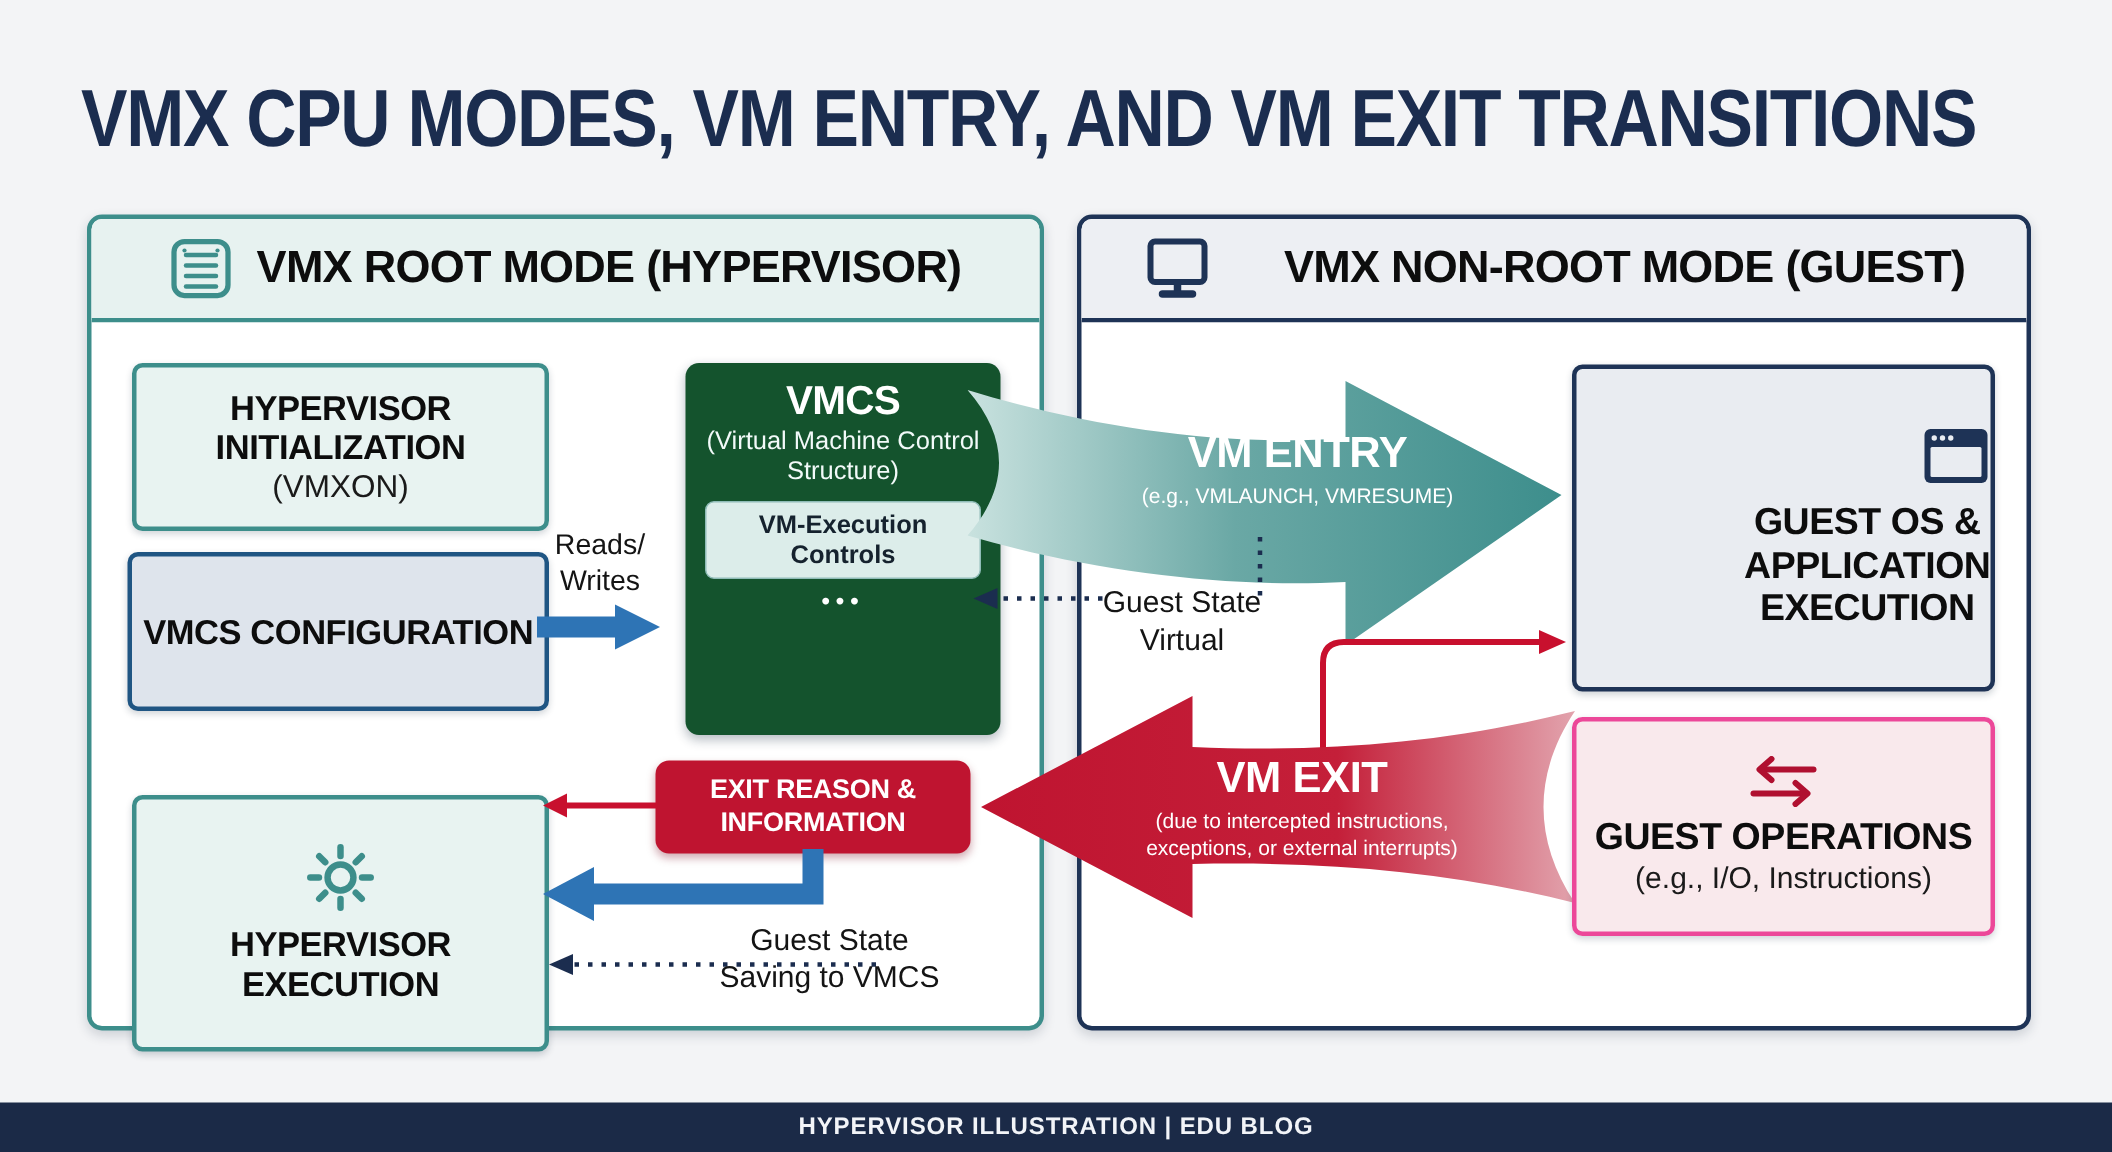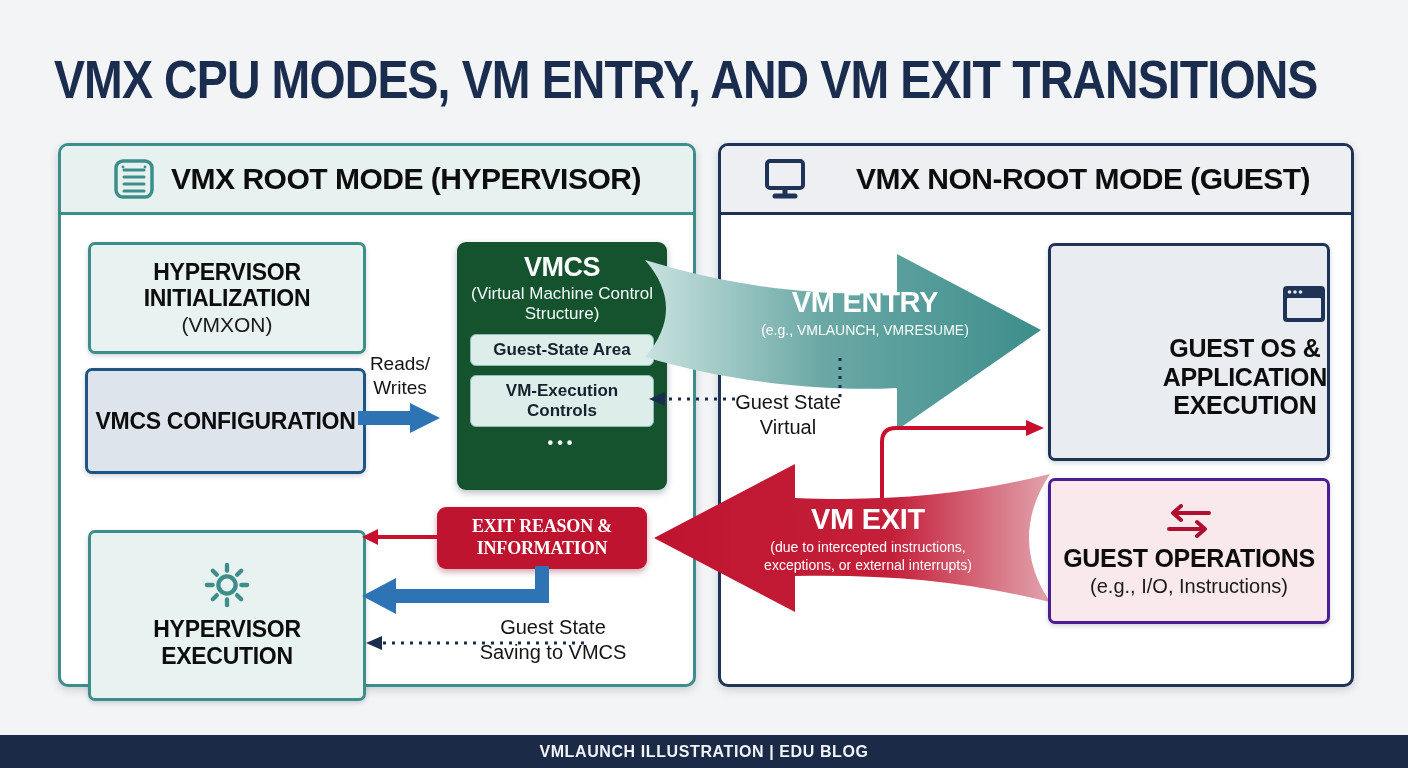--- a/index.html
+++ b/index.html
@@ -20,21 +20,21 @@
   .panel-left .panel-header{background:#e7f2f0;border-bottom:3px solid #3d8e8b;}
   .panel-right .panel-header{background:#edeff3;border-bottom:3px solid #1e3356;gap:48px;}
   .panel-header .htxt{font-size:30px;font-weight:800;color:#0d0d0d;letter-spacing:-.5px;}
 
   
   .node{display:flex;flex-direction:column;align-items:center;justify-content:center;
         text-align:center;border-radius:7px;box-shadow:0 2px 5px rgba(20,40,60,.2);}
   .teal-node{background:#e8f3f1;border:3px solid #3d8e8b;}
   .blue-node{background:#dee4ec;border:3px solid #1f5583;}
   .navy-node{background:#e9ecf1;border:3px solid #1e3356;}
-  .red-node{background:#f9e9ec;border:3px solid #4c1d95;}
+  .red-node{background:#f9e9ec;border:3px solid #ec4899;}
   .node .t1{font-size:23px;font-weight:800;color:#0d0d0d;line-height:1.15;letter-spacing:-.3px;}
   .node .t2{font-size:21px;font-weight:400;color:#1a1a1a;margin-top:2px;}
 
   .hyp-init{left:88px;top:242px;width:272px;height:106px;}
   .vmcs-config{left:85px;top:368px;width:275px;height:100px;}
   .hyp-exec{left:88px;top:490px;width:272px;height:165px;margin-top:40px;}
   .guest-os{left:1048px;top:243px;width:276px;height:212px;align-items:flex-end;}
   .guest-os .t1{font-size:25px;}
   .guest-ops{left:1048px;top:478px;width:276px;height:140px;}
   .guest-ops .t1{font-size:25px;}
@@ -46,21 +46,21 @@
   .vmcs .vt{color:#fff;font-size:27px;font-weight:800;margin-top:10px;letter-spacing:-.5px;}
   .vmcs .vs{color:#f2faf9;font-size:17px;line-height:1.2;text-align:center;margin-top:1px;}
   .vmcs .row{width:182px;background:#dcedea;border:1px solid #8fbcb7;border-radius:6px;
              font-size:17px;font-weight:600;color:#15222e;text-align:center;padding:5px 0;margin-top:9px;}
   .vmcs .dots{color:#fff;font-size:16px;font-weight:800;letter-spacing:4px;margin-top:7px;}
 
   
   .exit-reason{left:437px;top:507px;width:210px;height:62px;background:#bf1430;border-radius:9px;
                display:flex;align-items:center;justify-content:center;text-align:center;
                box-shadow:0 3px 6px rgba(120,10,30,.35);}
-  .exit-reason .t{color:#fff;font-size:18px;font-weight:800;line-height:1.2;letter-spacing:-.2px;font-family:Liberation Serif, serif;}
+  .exit-reason .t{color:#fff;font-size:18px;font-weight:800;line-height:1.2;letter-spacing:-.2px;}
 
   
   .small-label{font-size:19px;color:#141414;text-align:center;line-height:1.25;}
   .rw-label{left:356px;top:352px;width:88px;}
   .gsl-label{left:718px;top:390px;width:140px;font-size:20px;}
   .gss-label{left:448px;top:615px;width:210px;font-size:20px;}
 
   
   .bigarrow-text{color:#fff;text-align:center;}
   .entry-text{left:700px;top:286px;width:330px;}
@@ -144,21 +144,20 @@
   </div>
   <div class="abs" style="left:358px;top:402px;">
     <svg width="84" height="32" viewBox="0 0 84 32">
       <polygon points="0,9 52,9 52,1 82,16 52,31 52,23 0,23" fill="#2e74b5"></polygon>
     </svg>
   </div>
 
   <div class="abs vmcs">
     <div class="vt">VMCS</div>
     <div class="vs">(Virtual Machine Control Structure)</div>
-    <div class="row">Guest-State Area</div>
     <div class="row">VM-Execution Controls</div>
     <div class="dots">•••</div>
   </div>
 
   <div class="abs" style="left:645px;top:242px;">
     <svg width="398" height="210" viewBox="0 0 398 210">
       <defs>
         <linearGradient id="entryGrad" x1="0" y1="0" x2="1" y2="0">
           <stop offset="0" stop-color="#c9e2df"></stop>
           <stop offset="0.45" stop-color="#6aa8a5"></stop>
@@ -265,16 +264,16 @@
         <path d="M16,2 L8,9 L16,16"></path>
         <path d="M4,25 L38,25"></path>
         <path d="M32,18 L40,25 L32,32"></path>
       </svg>
     </span>
     <div class="t1" style="margin-top:6px;">GUEST OPERATIONS</div>
     <div class="t2">(e.g., I/O, Instructions)</div>
   </div>
 
   <div class="abs footer">
-    <span class="ftxt">VMLAUNCH ILLUSTRATION  |  EDU BLOG</span>
+    <span class="ftxt">HYPERVISOR ILLUSTRATION  |  EDU BLOG</span>
   </div>
 
 </div>
 
 </body></html>

